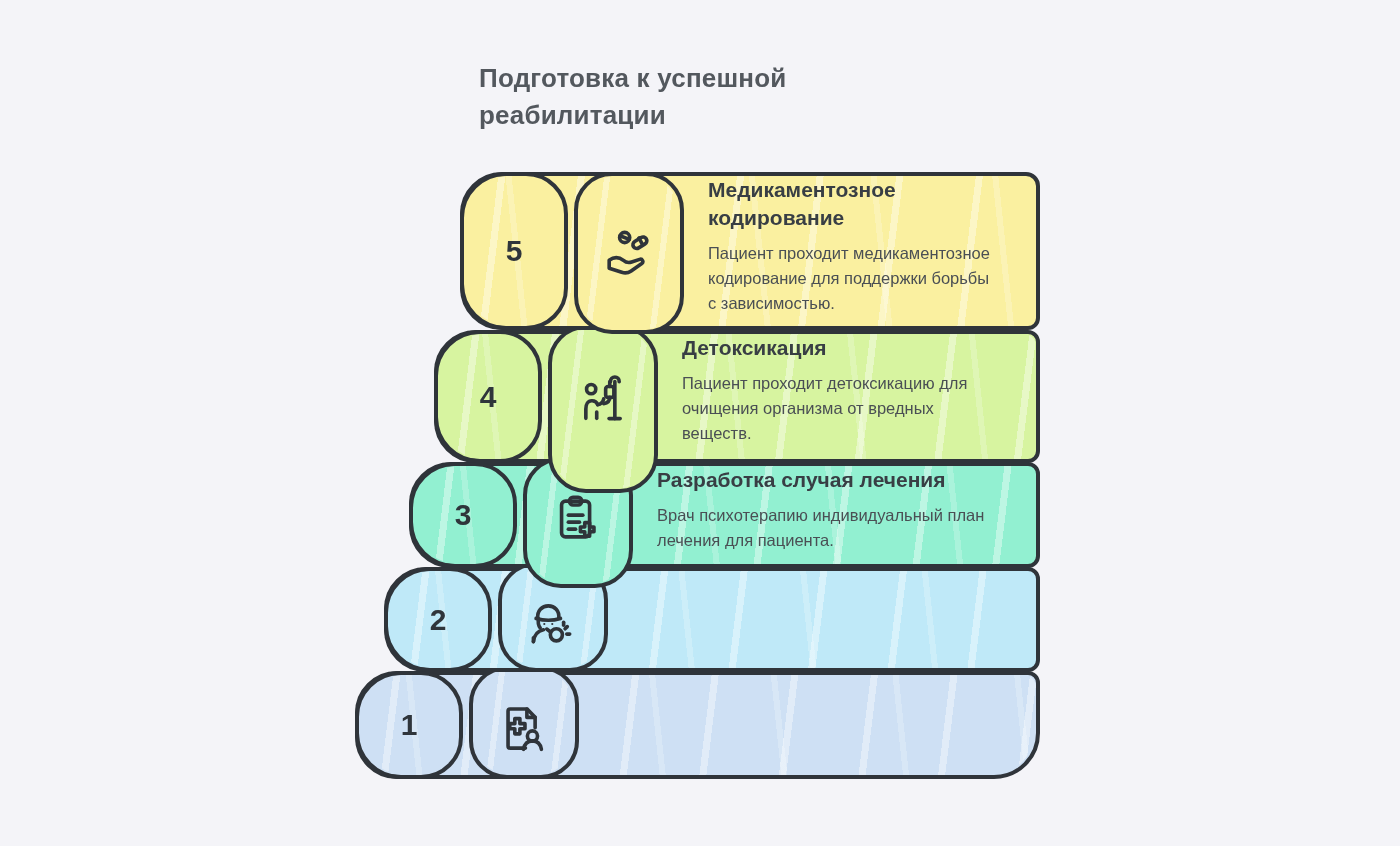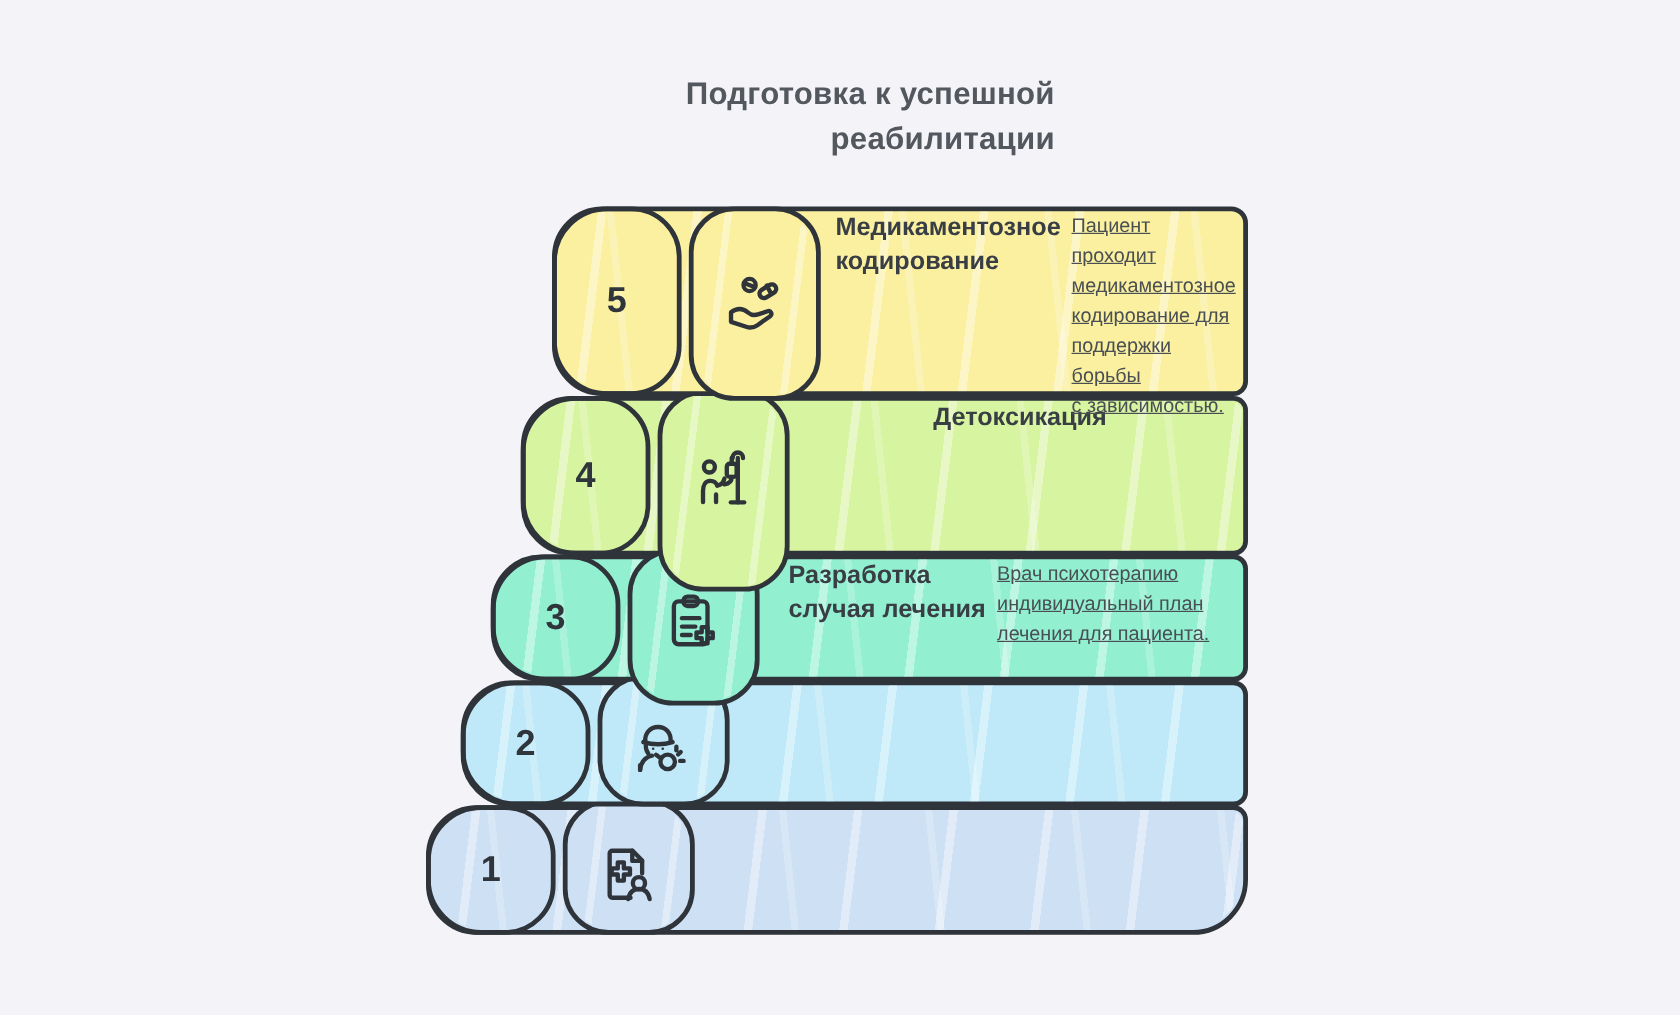--- a/index.html
+++ b/index.html
@@ -13,21 +13,21 @@
     margin: 0 auto;
     background: #f4f4f8;
     overflow: hidden;
   }
 
   .page-title {
     position: absolute;
     left: 479px;
     top: 60px;
     width: 400px;
-    text-align: right;
+    text-align: left;
     font-size: 26px;
     line-height: 37px;
     font-weight: bold;
     color: #53585e;
     white-space: pre-line;
     letter-spacing: 0.2px;
   }
 
   
   .step-row {
@@ -113,38 +113,36 @@
   .r4 .icon-bubble svg { top: 42px; }
   .r3 .icon-bubble svg { top: 29px; }
   .r2 .icon-bubble svg { top: 28px; }
   .r1 .icon-bubble svg { top: 30px; }
 
   
   .step-content {
     position: absolute;
     left: 244px; right: 18px; top: 0; bottom: 0;
     display: flex;
-    flex-direction: row;
-    justify-content: center;
+    flex-direction: column;
     gap: 9px;
     z-index: 1;
   }
   .step-title {
     font-size: 21px;
     line-height: 28px;
     font-weight: bold;
     color: #383e44;
     white-space: pre-line;
   }
   .step-desc {
     font-size: 16.5px;
     line-height: 25px;
     color: #4a4f54;
     white-space: pre-line;
-    text-decoration: underline;
   }
 </style>
 </head>
 <body>
 
 <div class="canvas">
 
   <div class="page-title">Подготовка к успешной
 реабилитации</div>
 
@@ -183,20 +181,23 @@
         <path d="M16.9 19.7V4.4"></path>
         <path d="M15.1 4.4c0-1.1.8-1.9 1.8-1.9s1.8.8 1.8 1.9"></path>
         <path d="M14.5 19.7h4.6"></path>
         <rect x="13.1" y="6.4" width="3.4" height="4.5" rx="1"></rect>
         <path d="M14.8 4.4v2"></path>
         <path d="M14.8 10.9c0 1.5-1 2.4-2.5 2.6"></path>
       </svg>
     </div>
     <div class="step-content">
       <div class="step-title">Детоксикация</div>
+      <div class="step-desc">Пациент проходит детоксикацию для
+очищения организма от вредных
+веществ.</div>
     </div>
   </div>
 
   <div class="step-row r3" style="--fill: #92f0d1;">
     <div class="num-bubble">
       <span class="step-number">3</span>
     </div>
     <div class="icon-bubble">
       <svg viewBox="0 0 24 24" fill="none" stroke="#2f343a" stroke-width="1.5" stroke-linecap="round" stroke-linejoin="round">
         <rect x="5.2" y="4.6" width="11.6" height="14.8" rx="1.6"></rect>

